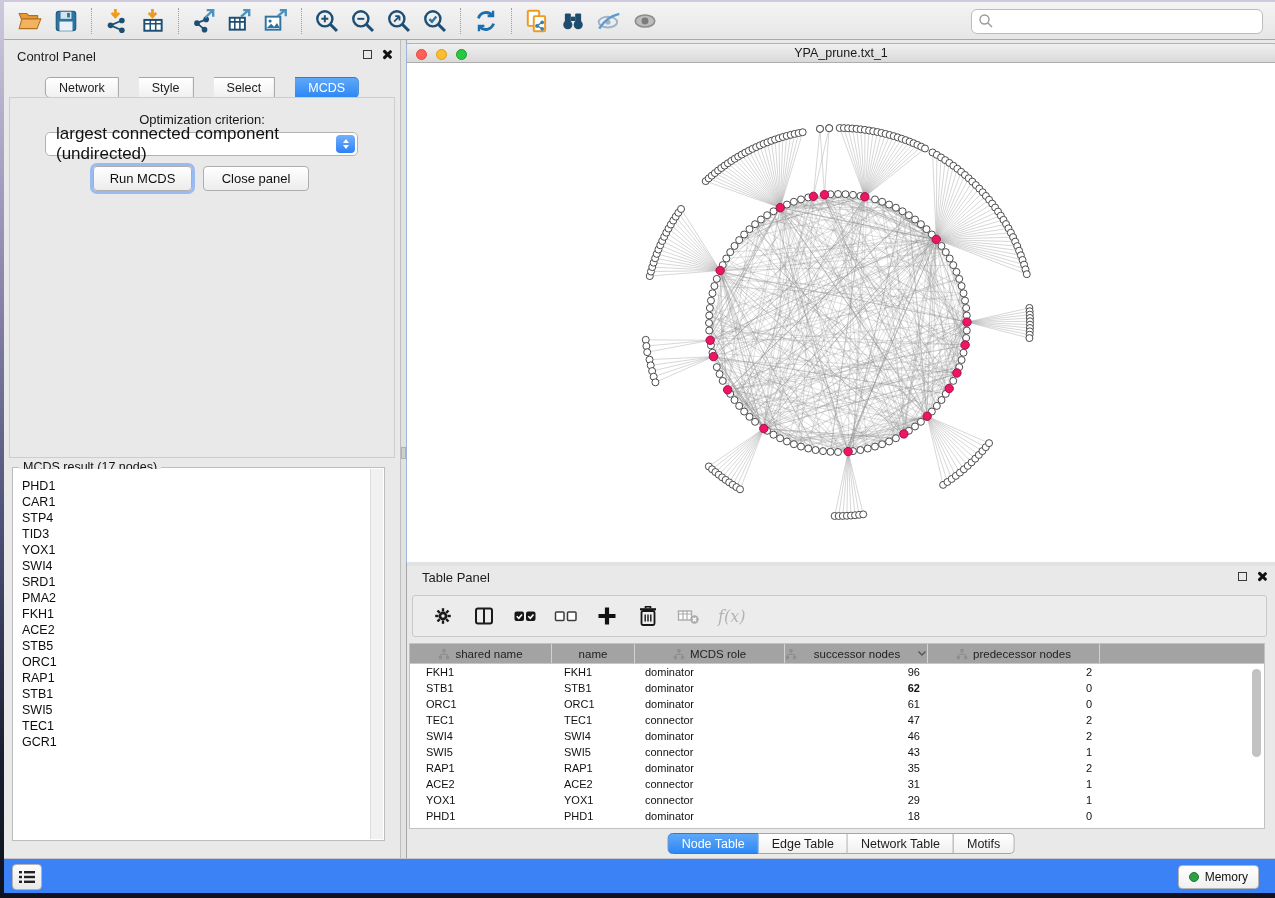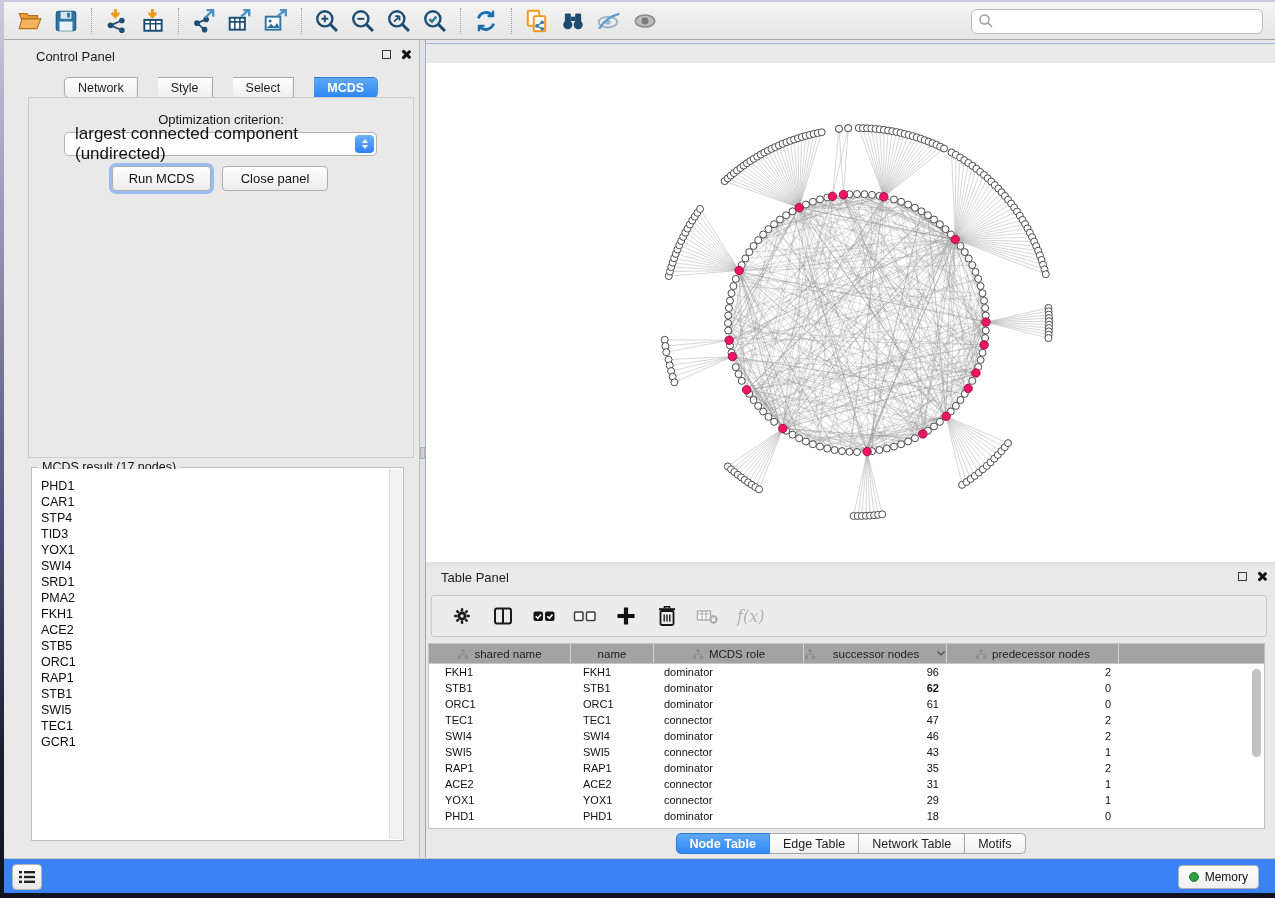--- a/index.html
+++ b/index.html
@@ -14,39 +14,39 @@
     display:flex; align-items:center; padding-left:8px; }
   .tb-btn { width:36px; height:32px; display:flex; align-items:center; justify-content:center; flex:0 0 auto; }
   .tb-btn svg { width:26px; height:26px; }
   .tb-sep { width:1px; height:26px; border-left:1px dotted #9d9d9d; margin:0 7px; flex:0 0 auto; }
   .searchbox { position:absolute; right:12px; top:7px; width:292px; height:25px; }
   .searchbox input { width:100%; height:100%; border:1px solid #bdbdbd; border-radius:6px;
     padding-left:28px; font-size:12px; background:#fff; outline:none; }
   .searchbox .mag { position:absolute; left:7px; top:4px; }
 
   
-  .main { position:absolute; left:0; right:0; top:38px; bottom:35px;margin-left:19px; }
+  .main { position:absolute; left:0; right:0; top:38px; bottom:35px; }
 
   
   .control-panel { position:absolute; left:0; top:0; bottom:0; width:396px; background:#e9e9e9; }
   .cp-header { position:absolute; left:0; right:0; top:0; height:32px; }
   .cp-title { position:absolute; left:13px; top:9px; font-size:13px; color:#1c1c1c; }
   .panel-icons { position:absolute; right:8px; top:9px; display:flex; gap:9px; align-items:center; }
   .float-box { width:9px; height:9px; border:1.5px solid #3a3a3a; background:transparent; }
   .x-icon { position:relative; width:11px; height:11px; }
   .x-icon::before,.x-icon::after { content:""; position:absolute; left:5px; top:0; width:2.6px; height:11px; background:#111; border-radius:1px; }
   .x-icon::before { transform:rotate(45deg); } .x-icon::after { transform:rotate(-45deg); }
 
   .seg-tabs { display:flex; height:21px; }
   .seg-tab { height:21px; display:flex; align-items:center; justify-content:center; padding:0 13px;
     background:linear-gradient(180deg,#ffffff,#f0f0f0); border:1px solid #a6a6a6; border-left:none;
     font-size:12.5px; color:#1c1c1c; cursor:default; }
   .seg-tab:first-child { border-left:1px solid #a6a6a6; border-radius:5px 0 0 5px; }
   .seg-tab:last-child { border-radius:0 5px 5px 0; }
-  .seg-tab.active { background:linear-gradient(180deg,#5fa8f8,#2d88f5); border-color:#2f7ad6; color:#fff;font-weight:bold; }
+  .seg-tab.active { background:linear-gradient(180deg,#5fa8f8,#2d88f5); border-color:#2f7ad6; color:#fff; }
   .cp-tabs-row { position:absolute; top:37px; left:50%; transform:translateX(-50%);gap:20px; }
 
   .opt-panel { position:absolute; left:5px; top:57px; width:386px; height:361px;
     border:1px solid #cdcdcd; background:#e9e9e9; }
   .opt-label { position:absolute; top:14px; left:0; right:0; text-align:center; font-size:13px; color:#151515; }
   .select { position:absolute; left:35px; top:34px; width:313px; height:24px; background:#fff;
     border:1px solid #b2b2b2; border-radius:5px; font-size:17px; color:#111;
     display:flex; align-items:center; padding-left:10px; }
   .select .stepper { position:absolute; right:2px; top:2px; width:19px; height:18px; border-radius:4px;
     background:linear-gradient(180deg,#71b1fb,#2c80f7); display:flex; flex-direction:column;
@@ -320,20 +320,26 @@
       </div>
     </div>
 
     <div class="v-split">
           <div class="handle"></div>
         </div>
 
     <div class="right-col">
 
       <div class="net-window">
+        <div class="net-titlebar">
+          <span class="traffic t-red"></span>
+          <span class="traffic t-yellow"></span>
+          <span class="traffic t-green"></span>
+          <div class="net-title">YPA_prune.txt_1</div>
+        </div>
         <div class="net-canvas">
           <svg id="graph" viewBox="0 0 868 499" style="--edge: #8f8f8f; --fan: #ababab; --nfill: #ffffff; --nstroke: #4c4c4c; --hfill: #ee1563; --hstroke: #a30f4c;">
                 <line x1="313.1526359641045" y1="207.53097304322173" x2="423.4993170705486" y2="388.7817524169936" class="chord"></line>
                 <line x1="313.1526359641045" y1="207.53097304322173" x2="408.599385080966" y2="387.04020013857485" class="chord"></line>
                 <line x1="313.1526359641045" y1="207.53097304322173" x2="353.9665416703406" y2="363.4738918654006" class="chord"></line>
                 <line x1="313.1526359641045" y1="207.53097304322173" x2="366.5" y2="371.7172770881926" class="chord"></line>
                 <line x1="313.1526359641045" y1="207.53097304322173" x2="323.22207232773127" y2="189.11334182886594" class="chord"></line>
                 <line x1="313.1526359641045" y1="207.53097304322173" x2="401.2505526742252" y2="385.52278830479725" class="chord"></line>
                 <line x1="313.1526359641045" y1="207.53097304322173" x2="488.89509424585964" y2="144.72138939827983" class="chord"></line>
                 <line x1="313.1526359641045" y1="207.53097304322173" x2="408.599385080966" y2="387.04020013857485" class="chord"></line>

